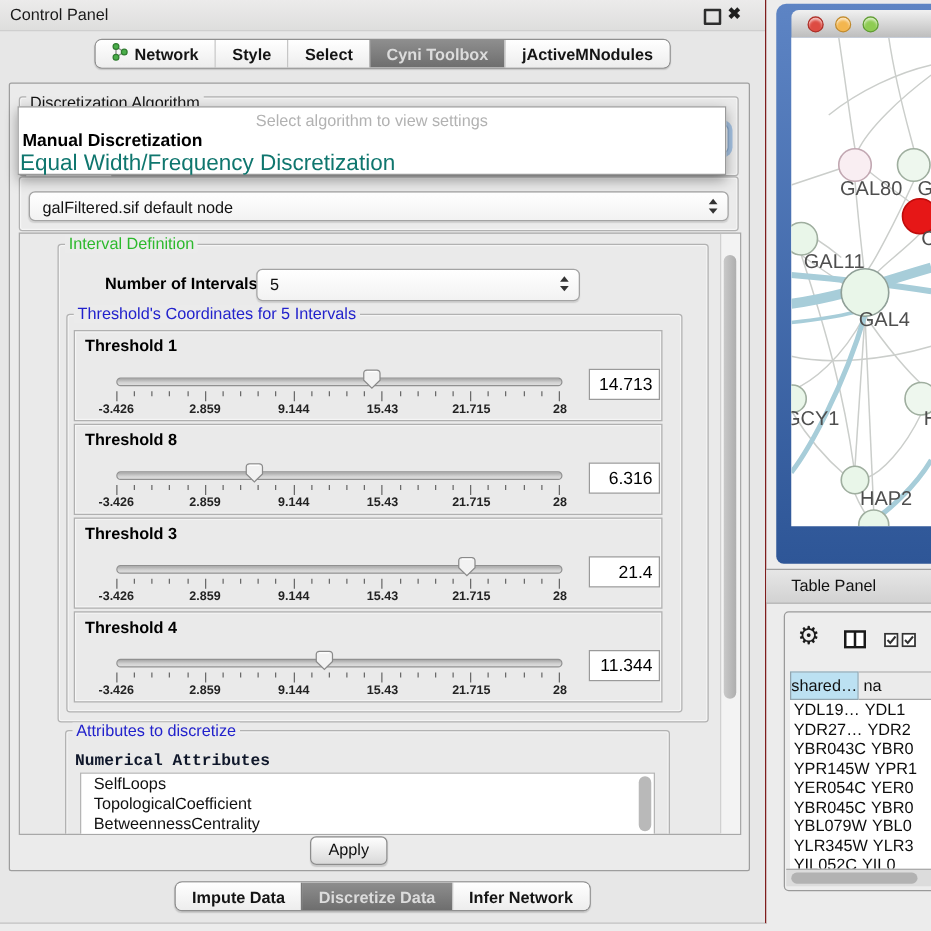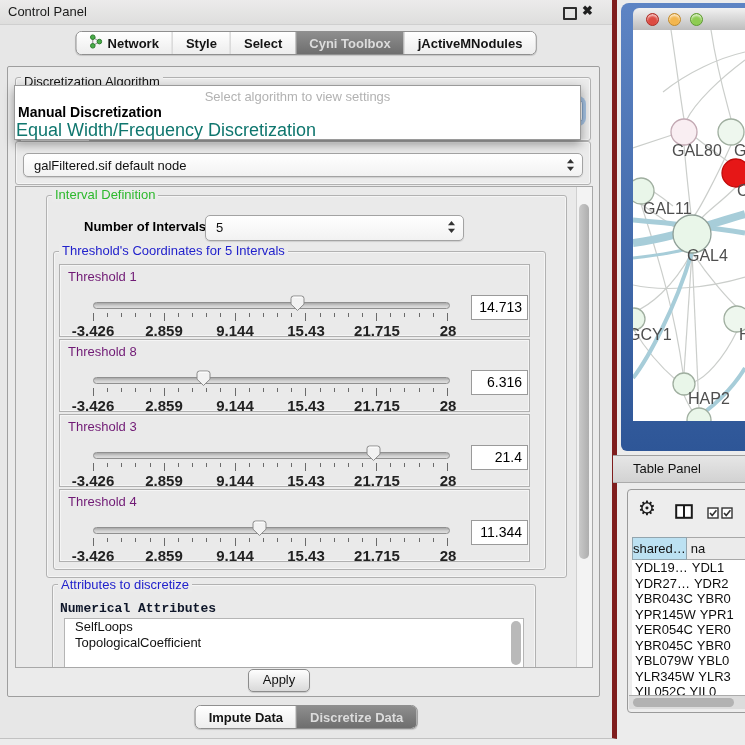--- a/index.html
+++ b/index.html
@@ -1,21 +1,21 @@
 <!DOCTYPE html>
 <html><head>
 <meta charset="utf-8">
 <style>
   html,body{margin:0;padding:0;}
   body{background:#ececec;font-family:"Liberation Sans",sans-serif;-webkit-font-smoothing:antialiased;}
   #stage{position:relative;width:745px;height:745px;overflow:hidden;background:#ececec;}
 
   
   #cpwin{position:absolute;left:0;top:0;width:612px;height:738px;background:#e7e7e7;
-         border-right:5px solid #7f1d1d;border-bottom:1px solid #c2c2c2;}
+         border-right:1px solid #7f1d1d;border-bottom:1px solid #c2c2c2;}
   #cp-title{position:absolute;left:0;top:0;width:100%;height:24px;
             background:linear-gradient(#ecebeb,#dededd);border-bottom:1px solid #cfcfcf;}
   #cp-title .t{position:absolute;left:8px;top:4px;font-size:13px;color:#1a1a1a;}
   #float-ic{position:absolute;left:563px;top:7px;width:10px;height:9px;border:2px solid #2d2d2d;border-radius:1px;}
   #close-ic{position:absolute;left:582px;top:3px;font-size:13px;font-weight:bold;color:#1f1f1f;}
 
   
   .segbar{position:absolute;left:50%;transform:translateX(-50%);display:flex;width:max-content;
           border:1px solid #8f8f8f;border-radius:6px;overflow:hidden;background:#fff;
           box-shadow:0 1px 1px rgba(0,0,0,.15);}
@@ -66,28 +66,28 @@
   #iv-group{left:30px;top:8px;width:519px;height:381px;}
   #iv-title{left:36px;top:1px;color:#2db92d;}
   #noi-label{position:absolute;left:68px;top:32px;font-size:13px;font-weight:bold;color:#000000;}
   #noi-combo{left:189px;top:28px;width:257px;height:24px;}
 
   #th-group{left:37px;top:64px;width:491px;height:317px;}
   #th-title{left:43px;top:57px;color:#2222cc;}
 
   .thr-item{position:absolute;left:43px;width:469px;height:71px;border:1px solid #b0b0b0;
             background:#eaeaea;box-shadow:inset 0 0 0 1px rgba(255,255,255,.5);}
-  .thr-title{position:absolute;left:8px;top:4px;font-size:13px;font-weight:normal;color:#701a75;}
+  .thr-title{position:absolute;left:8px;top:4px;font-size:13px;font-weight:bold;color:#000000;}
   .sl-track{position:absolute;left:33px;top:37px;width:355px;height:5px;border:1px solid #909090;border-radius:4px;
             background:linear-gradient(#a8a8a8,#d2d2d2 60%,#dedede);}
   .sl-thumb{position:absolute;top:30px;}
   .ticks{position:absolute;left:33px;top:48px;width:355px;height:9px;display:flex;justify-content:space-between;}
   .tick{width:1px;background:#6a6a6a;height:4px;}
   .tick.major{height:8px;}
-  .scale-lab{position:absolute;top:57px;transform:translateX(-50%);font-size:15px;font-weight:bold;color:#222;white-space:nowrap;}
+  .scale-lab{position:absolute;top:57px;transform:translateX(-50%);font-size:10px;font-weight:bold;color:#222;white-space:nowrap;}
   .thr-value{position:absolute;left:411px;top:30px;width:50px;height:23px;background:#fff;border:1px solid #9a9a9a;
              font-size:14px;color:#000;text-align:right;line-height:23px;padding-right:5px;}
 
   #at-group{left:36px;top:397px;width:482px;height:100px;}
   #at-title{left:42px;top:391px;color:#2222cc;}
   #na-label{position:absolute;left:44px;top:414px;font-size:13px;font-weight:bold;color:#0f172a;font-family:Liberation Mono, monospace;}
   #attrlist{position:absolute;left:48px;top:431px;width:458px;height:49px;background:#fff;border:1px solid #b5b5b5;overflow:hidden;}
   .attr-row{height:16px;padding-left:10px;font-size:13px;color:#111;white-space:nowrap;}
   #attrscroll{position:absolute;right:2px;top:2px;width:10px;height:44px;border-radius:5px;background:#b9b9b9;}
 
@@ -381,37 +381,41 @@
               <div class="thr-value">11.344</div>
             </div>
           </div>
 
         <div id="at-group" class="group"></div>
         <div id="at-title" class="gtitle">Attributes to discretize</div>
         <div id="na-label">Numerical Attributes</div>
         <div id="attrlist">
           <div class="attr-row">SelfLoops</div>
             <div class="attr-row">TopologicalCoefficient</div>
+            <div class="attr-row">BetweennessCentrality</div>
             <div id="attrscroll"></div>
         </div>
 
         <div id="vscroll">
           <div class="thumb"></div>
         </div>
       </div>
 
       <div id="apply">Apply</div>
     </div>
 
     <div id="bottomtabs" class="segbar">
         <div class="seg">
           <span>Impute Data</span>
         </div>
         <div class="seg sel">
           <span>Discretize Data</span>
+        </div>
+        <div class="seg">
+          <span>Infer Network</span>
         </div>
       </div>
   </div>
 
   <div id="netwin">
     <div id="macbar">
       <span id="lt-close" class="light"></span>
       <span id="lt-min" class="light"></span>
       <span id="lt-zoom" class="light"></span>
     </div>

